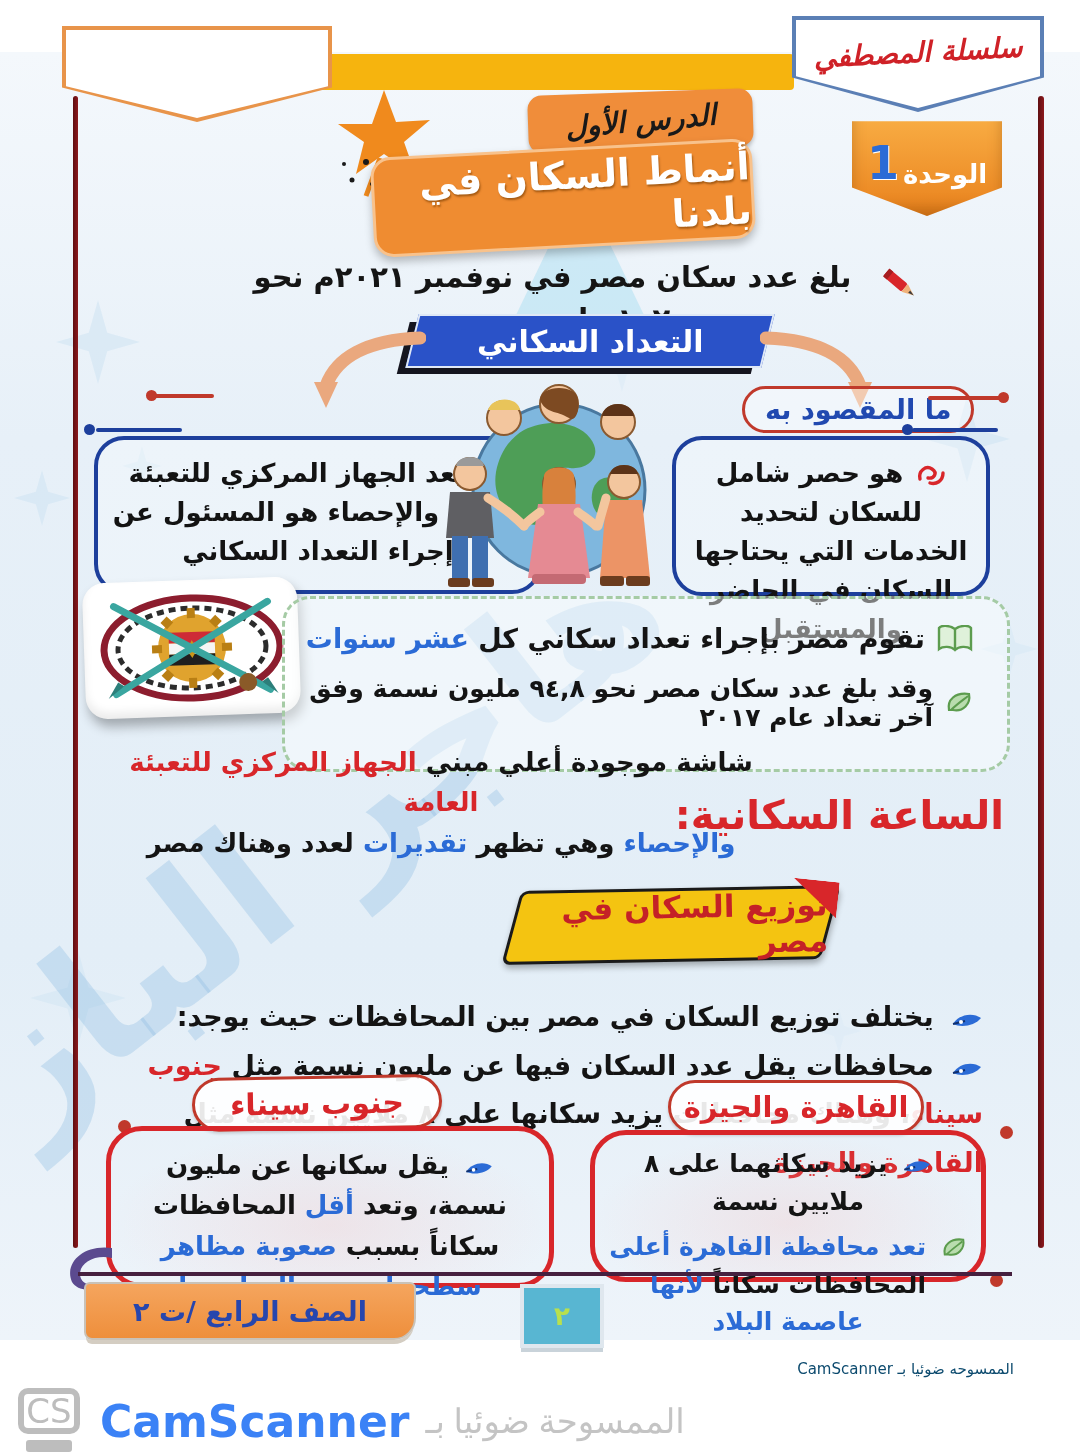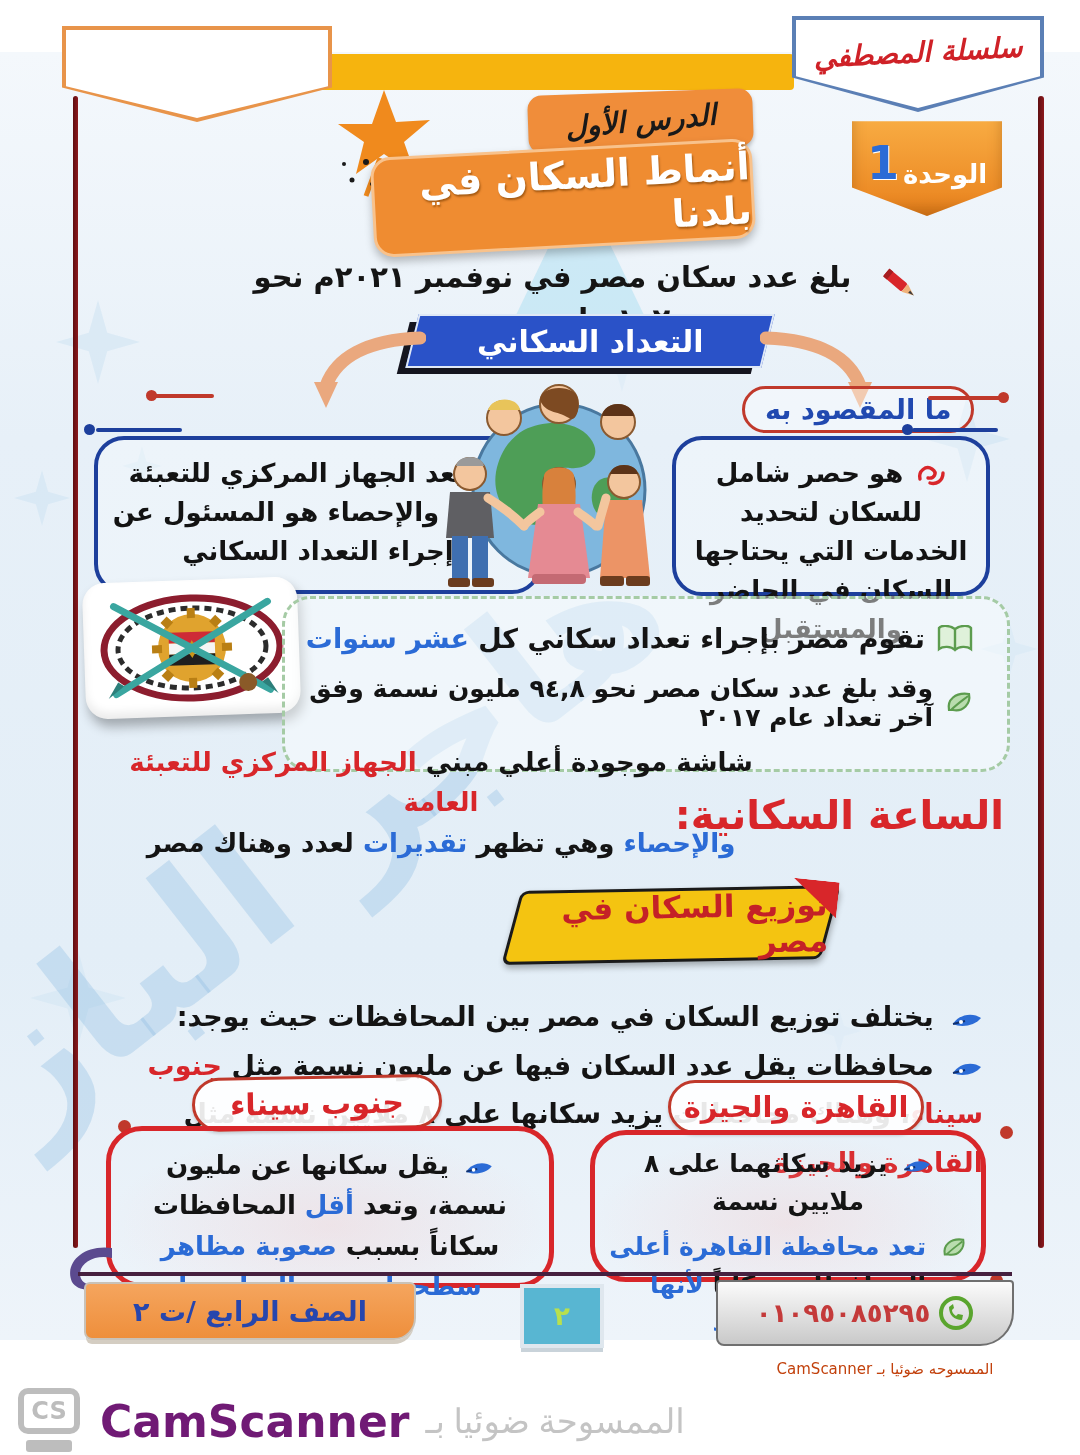--- a/index.html
+++ b/index.html
@@ -99,26 +99,26 @@
   .title-cairo { left:668px; top:1080px; width:256px; height:54px; font-size:29px; }
   .card .ic { display:inline-block; vertical-align:-5px; margin-left:6px; }
 
   
   .grade-ribbon { position:absolute; left:84px; top:1282px; width:332px; height:58px; background:linear-gradient(180deg,#f5a55e,#ee8f3c); border:2px solid #c9c2b8; border-radius:6px 6px 22px 8px; box-shadow:0 6px 0 -2px #d4cdc2; display:flex; align-items:center; justify-content:center; }
   .grade-ribbon span { color:#2746ad; font-weight:bold; font-size:27px; }
   .page-square { position:absolute; left:520px; top:1284px; width:84px; height:64px; background:#58b6d2; border:4px solid #dfe7ee; box-shadow:0 5px 0 -1px #c9d3da; display:flex; align-items:center; justify-content:center; }
   .page-square span { color:#b8e04e; font-weight:bold; font-size:26px; }
   .phone-ribbon { position:absolute; left:716px; top:1280px; width:298px; height:66px; background:linear-gradient(180deg,#fbfbfb,#c9c9c9); border:2px solid #6f6f6f; border-radius:4px 4px 34px 8px; display:flex; align-items:center; justify-content:center; gap:8px; }
   .phone-ribbon .num { color:#c43a3a; font-weight:bold; font-size:26px; letter-spacing:3px; }
-  .scan-note { position:absolute; left:756px; top:1360px; width:258px; text-align:center; font-size:15px; color:#c2410c; direction:rtl; }
+  .scan-note { position:absolute; left:756px; top:1360px; width:258px; text-align:right; font-size:15px; color:#0c4a6e; direction:rtl; }
   .cam-row { position:absolute; left:18px; top:1388px; display:flex; direction:ltr; align-items:center; gap:16px; color:#c2c2c2; }
   .cs-badge { position:relative; width:66px; height:66px; }
-  .cs-badge .frame { position:absolute; left:0; top:0; width:62px; height:46px; border:6px solid #bdbdbd; border-radius:10px; display:flex; align-items:center; justify-content:center; font-weight:bold; font-size:24px; color:#bdbdbd; }
+  .cs-badge .frame { position:absolute; left:0; top:0; width:62px; height:46px; border:6px solid #bdbdbd; border-radius:10px; display:flex; align-items:center; justify-content:center; font-weight:normal; font-size:34px; color:#bdbdbd; }
   .cs-badge .base { position:absolute; left:8px; top:52px; width:46px; height:12px; background:#bdbdbd; border-radius:3px; }
-  .cam-brand { font-size:44px; font-weight:bold; color:#701a75; }
+  .cam-brand { font-size:44px; font-weight:bold; color:#3b82f6; }
   .cam-ar { font-size:34px; color:#c4c4c4;font-family:Liberation Serif, serif; }
   .swirl { position:absolute; left:62px; top:1242px; }
 </style>
 </head>
 <body>
 
 <div class="page">
 
   <div class="bg-tint"></div>
   <svg class="spark" style="left:56px;top:300px;" width="84" height="84" viewBox="0 0 100 100">
@@ -390,27 +390,20 @@
   <div class="footer-divider"></div>
 
   <div class="grade-ribbon">
     <span>الصف الرابع /ت ٢</span>
   </div>
 
   <div class="page-square">
     <span>٢</span>
   </div>
 
-  <div class="phone-ribbon">
-    <svg width="36" height="36" viewBox="0 0 36 36">
-      <circle cx="18" cy="18" r="15" fill="none" stroke="#5aa52e" stroke-width="4"></circle>
-      <path d="M11 12 C11 20 16 25 24 25 L25 20 L20 19 L18 21 C15 19 14 17 14 15 L16 13 L15 9 Z" fill="#5aa52e"></path>
-    </svg>
-    <span class="num">٠١٠٩٥٠٨٥٢٩٥</span>
-  </div>
 
   <div class="scan-note">الممسوحه ضوئيا بـ CamScanner</div>
 
   <div class="cam-row">
     <div class="cs-badge">
       <div class="frame">
           <span>CS</span>
         </div>
       <div class="base"></div>
     </div>

